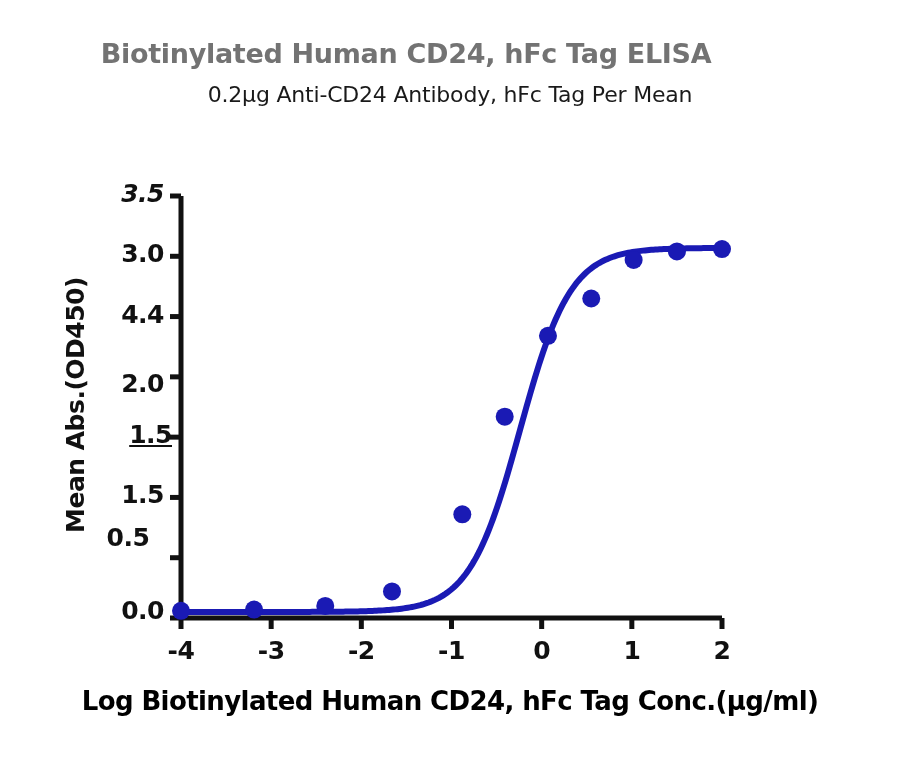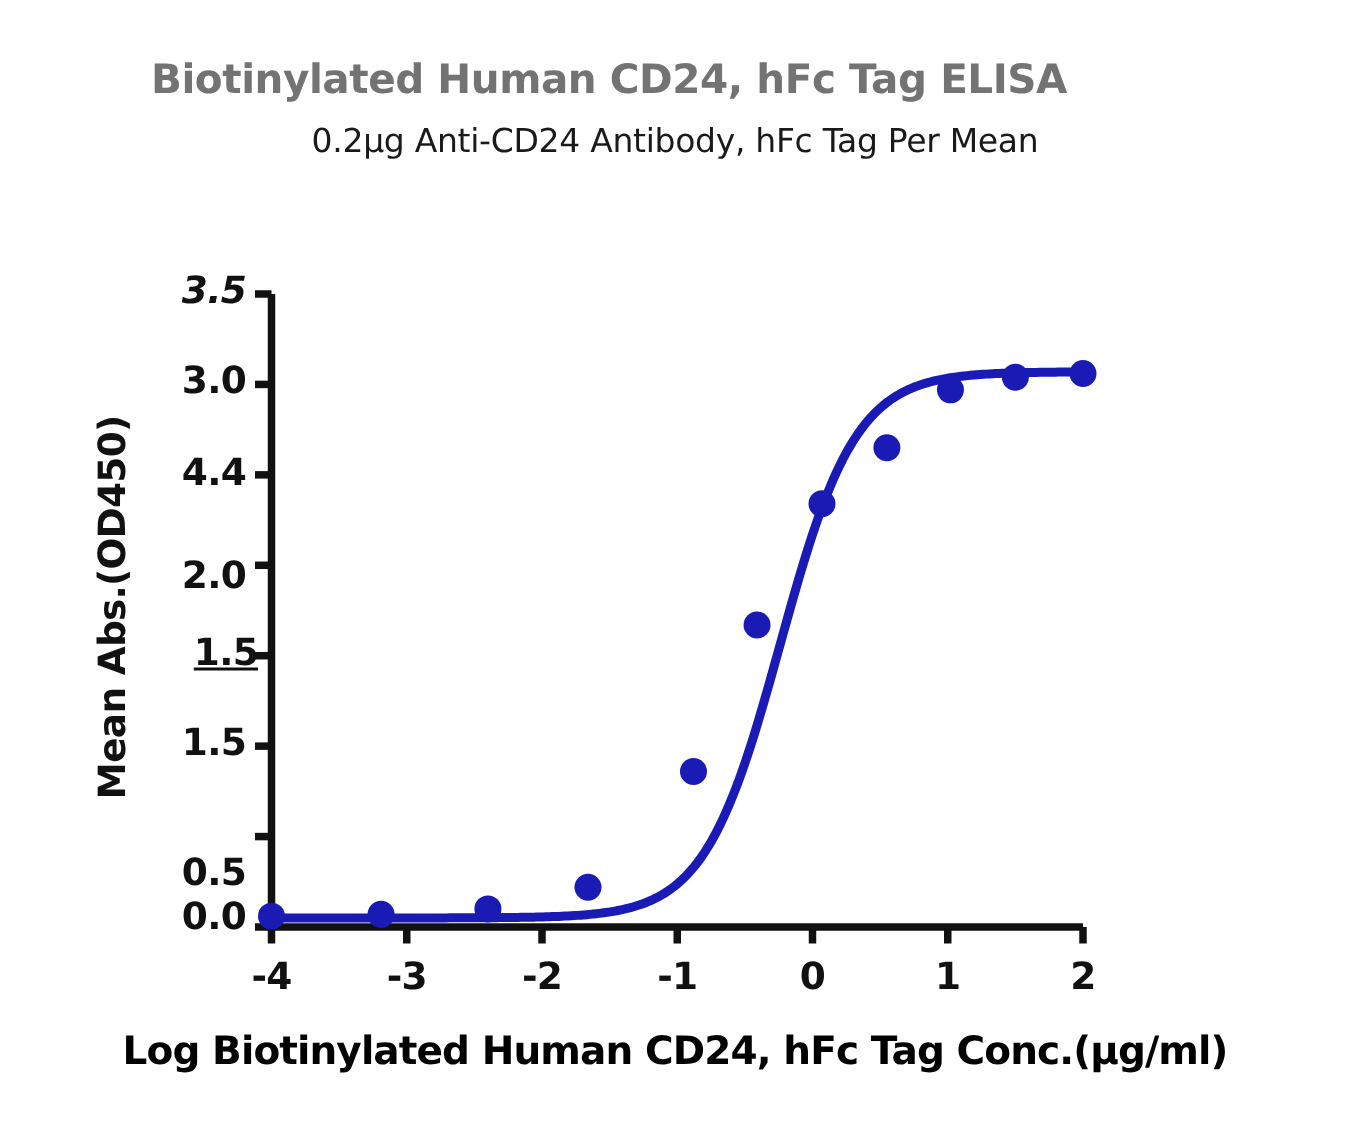--- a/index.html
+++ b/index.html
@@ -144,21 +144,21 @@
         <circle cx="547.98" cy="335.86" r="9" fill="#1a1ab4"></circle>
         <circle cx="591.26" cy="298.49" r="9" fill="#1a1ab4"></circle>
         <circle cx="633.64" cy="259.90" r="9" fill="#1a1ab4"></circle>
         <circle cx="676.92" cy="251.46" r="9" fill="#1a1ab4"></circle>
         <circle cx="722.00" cy="249.05" r="9" fill="#1a1ab4"></circle>
       </g>
   </svg>
 
   <div id="ytick-labels">
       <div class="tick-label ytick-label" style="left: 92px; top: 596px;">0.0</div>
-      <div class="tick-label ytick-label" style="left: 92px; top: 567px;">0.5</div>
+      <div class="tick-label ytick-label" style="left: 92px; top: 523px; text-align: center;">0.5</div>
       <div class="tick-label ytick-label" style="left: 92px; top: 480.429px;">1.5</div>
       <div class="tick-label ytick-label" style="left: 100px; top: 420.143px; text-decoration: underline;">1.5</div>
       <div class="tick-label ytick-label" style="left: 92px; top: 369px;">2.0</div>
       <div class="tick-label ytick-label" style="left: 92px; top: 299.571px;">4.4</div>
       <div class="tick-label ytick-label" style="left: 92px; top: 239.286px;">3.0</div>
       <div class="tick-label ytick-label" style="left: 92px; top: 179px; font-style: italic;">3.5</div>
     </div>
   <div id="xtick-labels">
       <div class="tick-label xtick-label" style="left: 151px; top: 636px;">-4</div>
       <div class="tick-label xtick-label" style="left: 241.167px; top: 636px;">-3</div>

